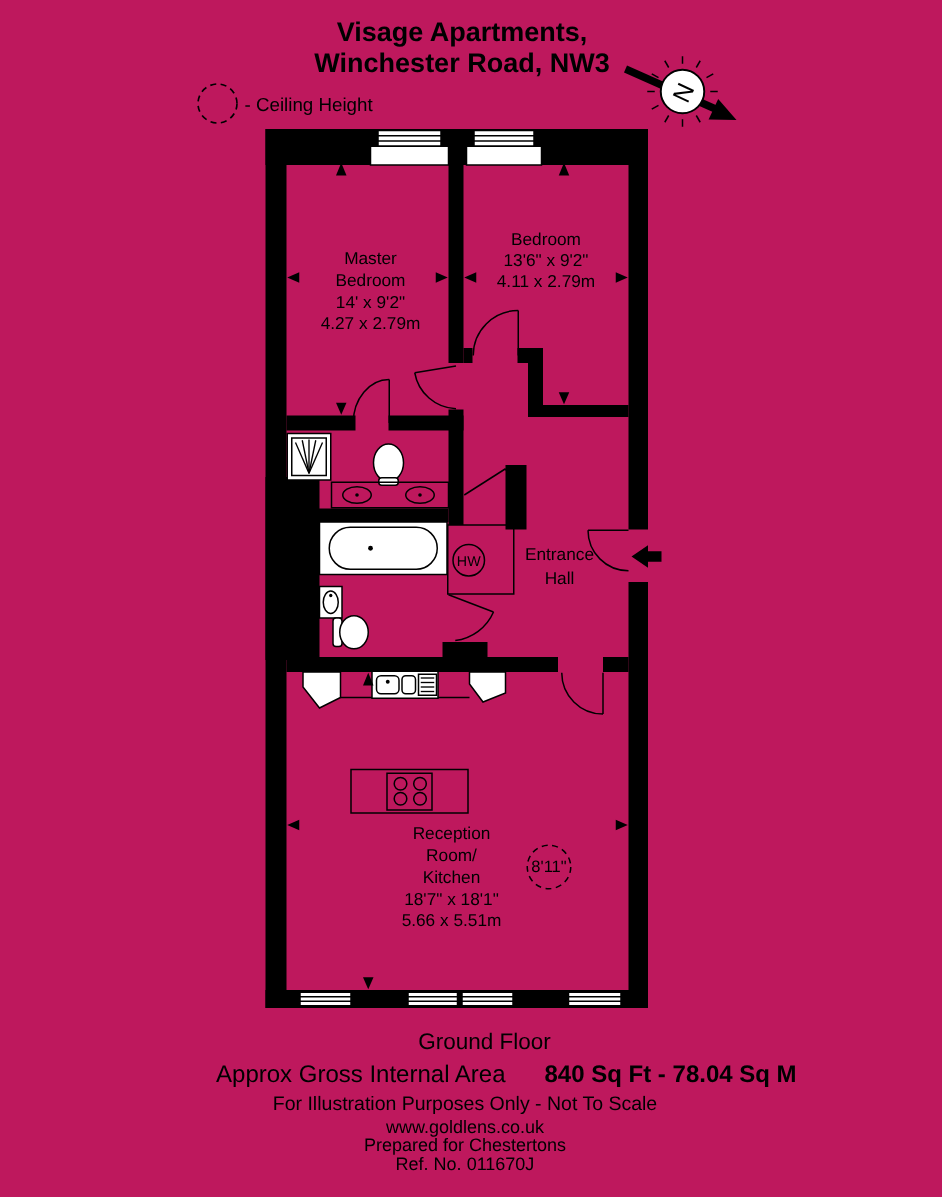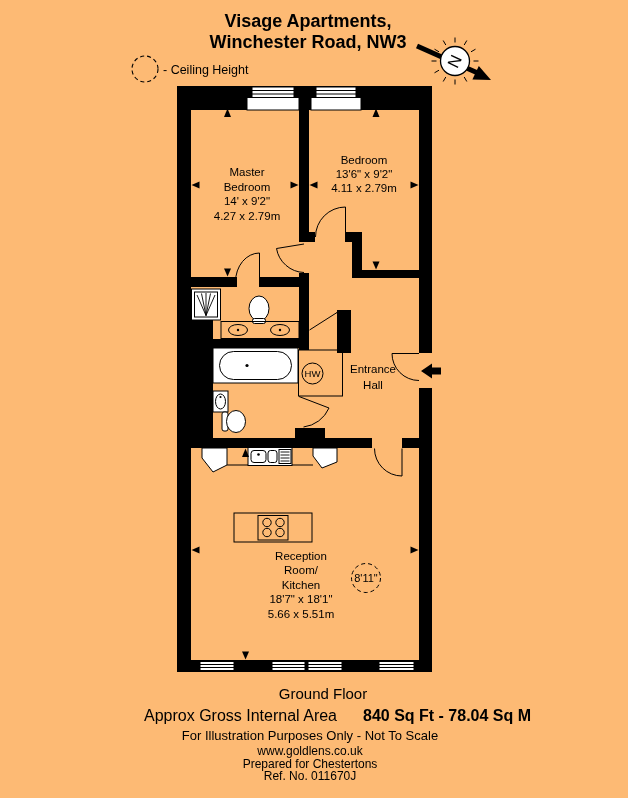--- a/index.html
+++ b/index.html
@@ -1,20 +1,20 @@
 <!DOCTYPE html>
 <html><head>
 <meta charset="utf-8">
 <style>
   html, body { margin: 0; padding: 0; background: #ffffff; }
   #page {
     position: relative;
     width: 628px;
     height: 798px;
-    background: #fdba74;
+    background: #be185d;
     font-family: "Liberation Sans", sans-serif;
     overflow: hidden;
   }
   svg text {
     font-family: "Liberation Sans", sans-serif;
     fill: #000000;
   }
   .wall { fill: #000000; stroke: none; }
   .thin { fill: #ffffff; stroke: #000000; stroke-width: 1; }
   .thin-nf { fill: none; stroke: #000000; stroke-width: 1; }

